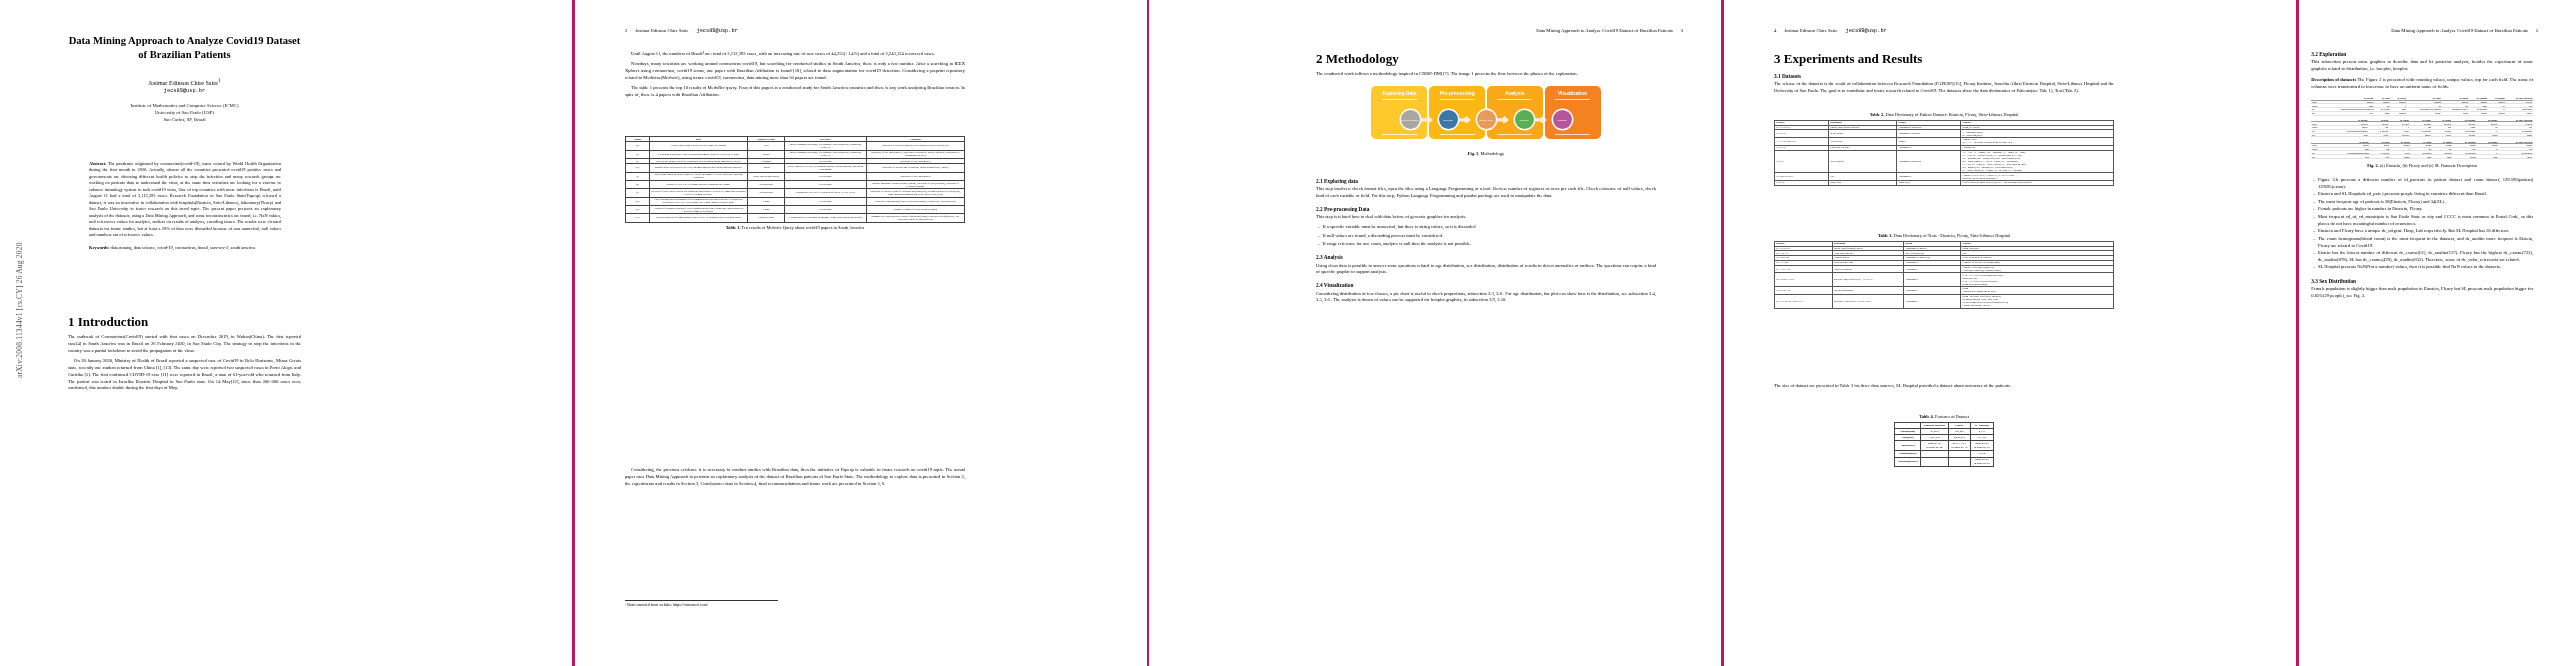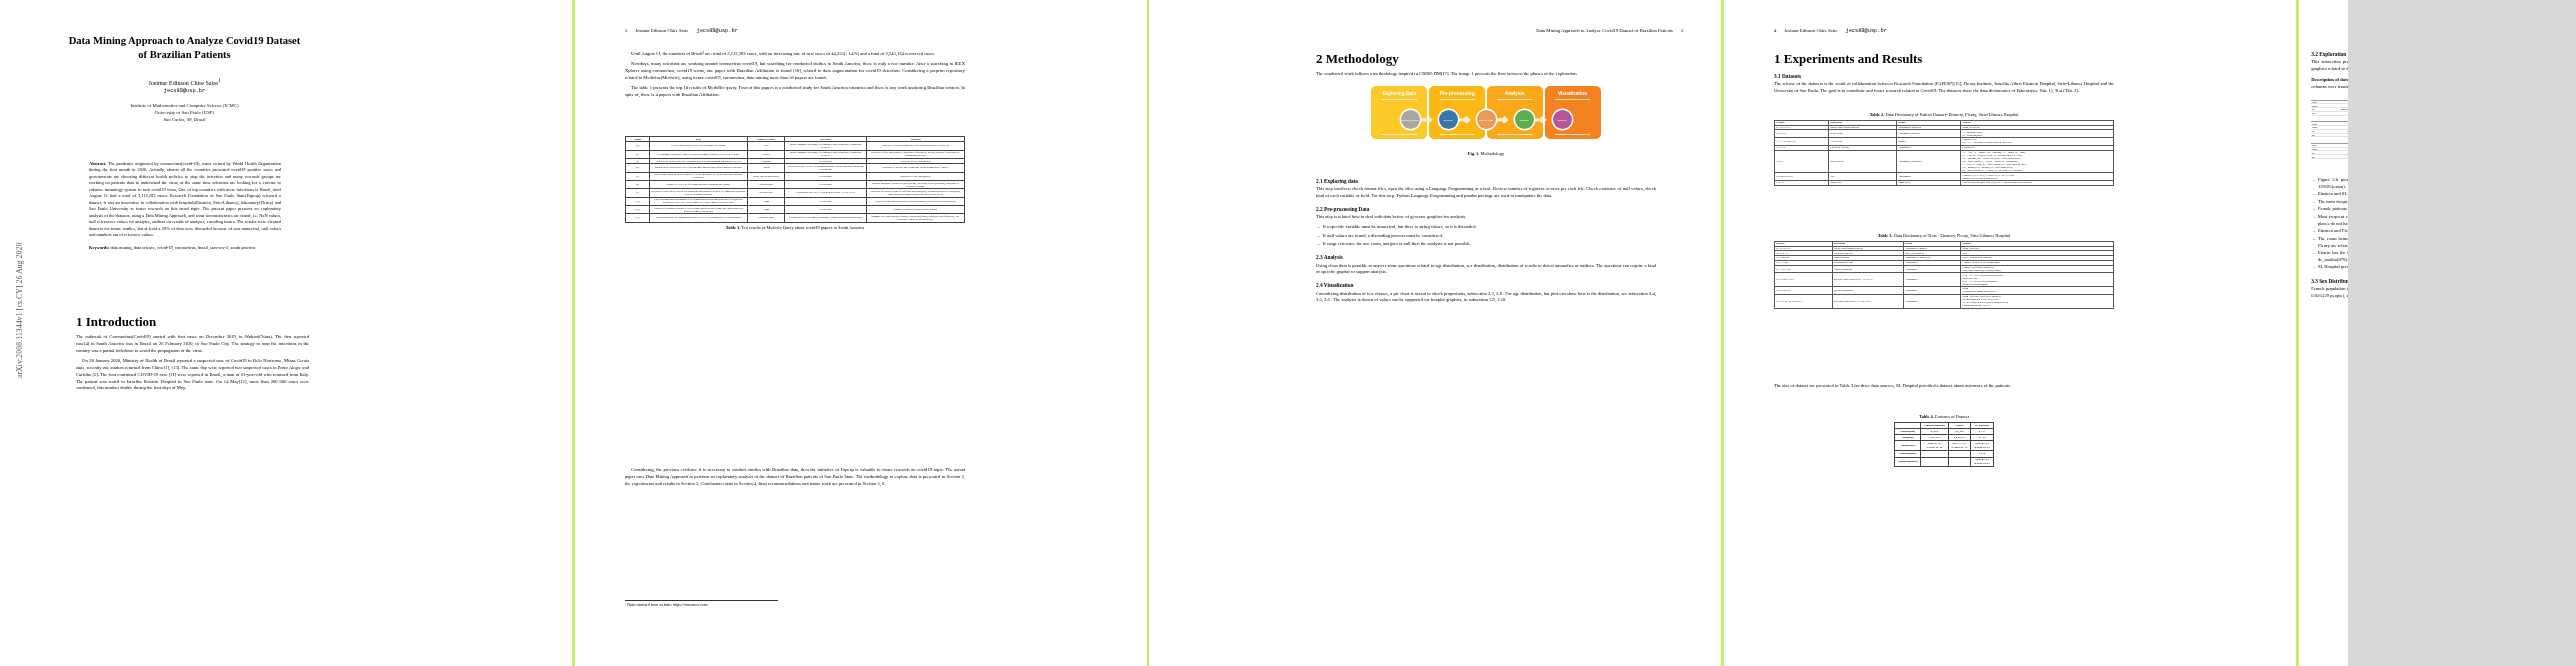--- a/index.html
+++ b/index.html
@@ -1,17 +1,17 @@
 <!DOCTYPE html>
 <html style="font-size:9px"><head>
 <meta charset="utf-8">
 <style>
   html,body{margin:0;padding:0;background:#d8d8d8;}
   body{font-family:"Liberation Serif",serif;}
-  #stage{width:2348px;height:667px;position:relative;background:#bef264;overflow:hidden;}
+  #stage{width:2576px;height:667px;position:relative;background:#be185d;overflow:hidden;}
   .page{position:absolute;top:0;background:#fff;height:667px;box-sizing:border-box;overflow:hidden;}
   .p1{left:0;width:572px;}
   .p2{left:575px;width:572px;}
   .p3{left:1149px;width:572px;}
   .p4{left:1724px;width:572px;}
   .p5{left:2299px;width:277px;}
 
   .arxiv-strip{position:absolute;left:14.5px;top:139px;width:19px;height:239px;
     writing-mode:vertical-rl;transform:rotate(180deg);font-size:7.5px;color:#555;
     letter-spacing:0.2px;white-space:nowrap;font-family:"Liberation Serif",serif;}
@@ -105,21 +105,21 @@
       <div class="abs">
         <b>Abstract.</b>
         <span>The pandemic originated by coronavirus(covid-19), name coined by World Health Organization during the first month in 2020. Actually, almost all the countries presented covid19 positive cases and governments are choosing different health policies to stop the infection and many research groups are working on patients data to understand the virus, at the same time scientists are looking for a vaccine to enhance immulogy system to tack covid19 virus, One of top countries with more infections is Brazil, until August 11 had a total of 3,112,393 cases. Research Foundation of Sao Paulo State(Fapesp) released a dataset, it was an innovative in collaboration with hospitals(Einstein, Sirio-Libanes), laboratory(Fleury) and Sao Paulo University to foster research on this trend topic. The present paper presents an exploratory analysis of the datasets, using a Data Mining Approach, and some inconsistencies are found, i.e. NaN values, null references values for analytes, outliers on results of analytes, encoding issues. The results were cleaned datasets for future studies, but at least a 20% of data were discarded because of non numerical, null values and numbers out of reference values.</span>
       </div>
       <div class="kw">
         <b>Keywords:</b>
         <span>data mining, data science, covid-19, coronavirus, brazil, sars-cov-2, south america</span>
       </div>
     </div>
 
-    <div class="col" style="left:68px;top:314px;width:233px;margin-left:8px;">
+    <div class="col" style="left:68px;top:314px;width:233px;">
       <h2 class="sec">1   Introduction</h2>
       <p class="body ni">The outbreak of Coronavirus(Covid19) started with first cases on December 2019, in Wuhan(China). The first reported case[4] in South America was in Brazil on 26 February 2020, in Sao Paulo City. The strategy to stop the infections in the country was a partial lockdown to avoid the propagation of the virus.</p>
       <p class="body">On 28 January 2020, Ministry of Health of Brazil reported a suspected case of Covid19 in Belo Horizonte, Minas Gerais state, recently one student returned from China [1], [13]. The same day were reported two suspected cases in Porto Alegre and Curitiba [5]. The first confirmed COVID-19 case [11] were reported in Brazil, a man of 61-year-old who returned from Italy. The patient was tested in Israelita Einstein Hospital in Sao Paulo state. On 14 May[12], more than 200 000 cases were confirmed, this number double during the first days of May.</p>
     </div>
   </div>
 
   <div class="page p2">
     <div class="col" style="left:50px;top:28px;width:478px;">
       <div class="runhead">
         <span class="pg">2</span>
@@ -327,21 +327,21 @@
   <div class="page p4">
     <div class="col" style="left:50px;top:28px;width:478px;">
       <div class="runhead">
         <span class="pg">4</span>
         <span>Josimar Edinson Chire Saire</span>
         <span class="mono">jecs89@usp.br</span>
       </div>
     </div>
 
     <div class="col" style="left:50px;top:51px;width:340px;">
-      <h2 class="sec">1   Experiments and Results</h2>
+      <h2 class="sec">3   Experiments and Results</h2>
       <h3 class="sub">3.1   Datasets</h3>
       <p class="body ni">The release of the datasets is the result of collaboration between Research Foundation (FAPESP)[15], Fleury Institute, Israelita Albert Einstein Hospital, Sirio-Libanes Hospital and the University of Sao Paulo. The goal is to contribute and foster research related to Covid19. The datasets share the data dictionaries of Patients(see Tab. 1), Test (Tab. 2).</p>
     </div>
 
     <div class="col" style="left:50px;top:112px;width:340px;">
       <div class="capt">
         <b>Table 2.</b>
         <span>Data Dictionary of Patient Dataset- Einstein, Fleury, Sirio-Libanes Hospital</span>
       </div>
       <table class="dict">

